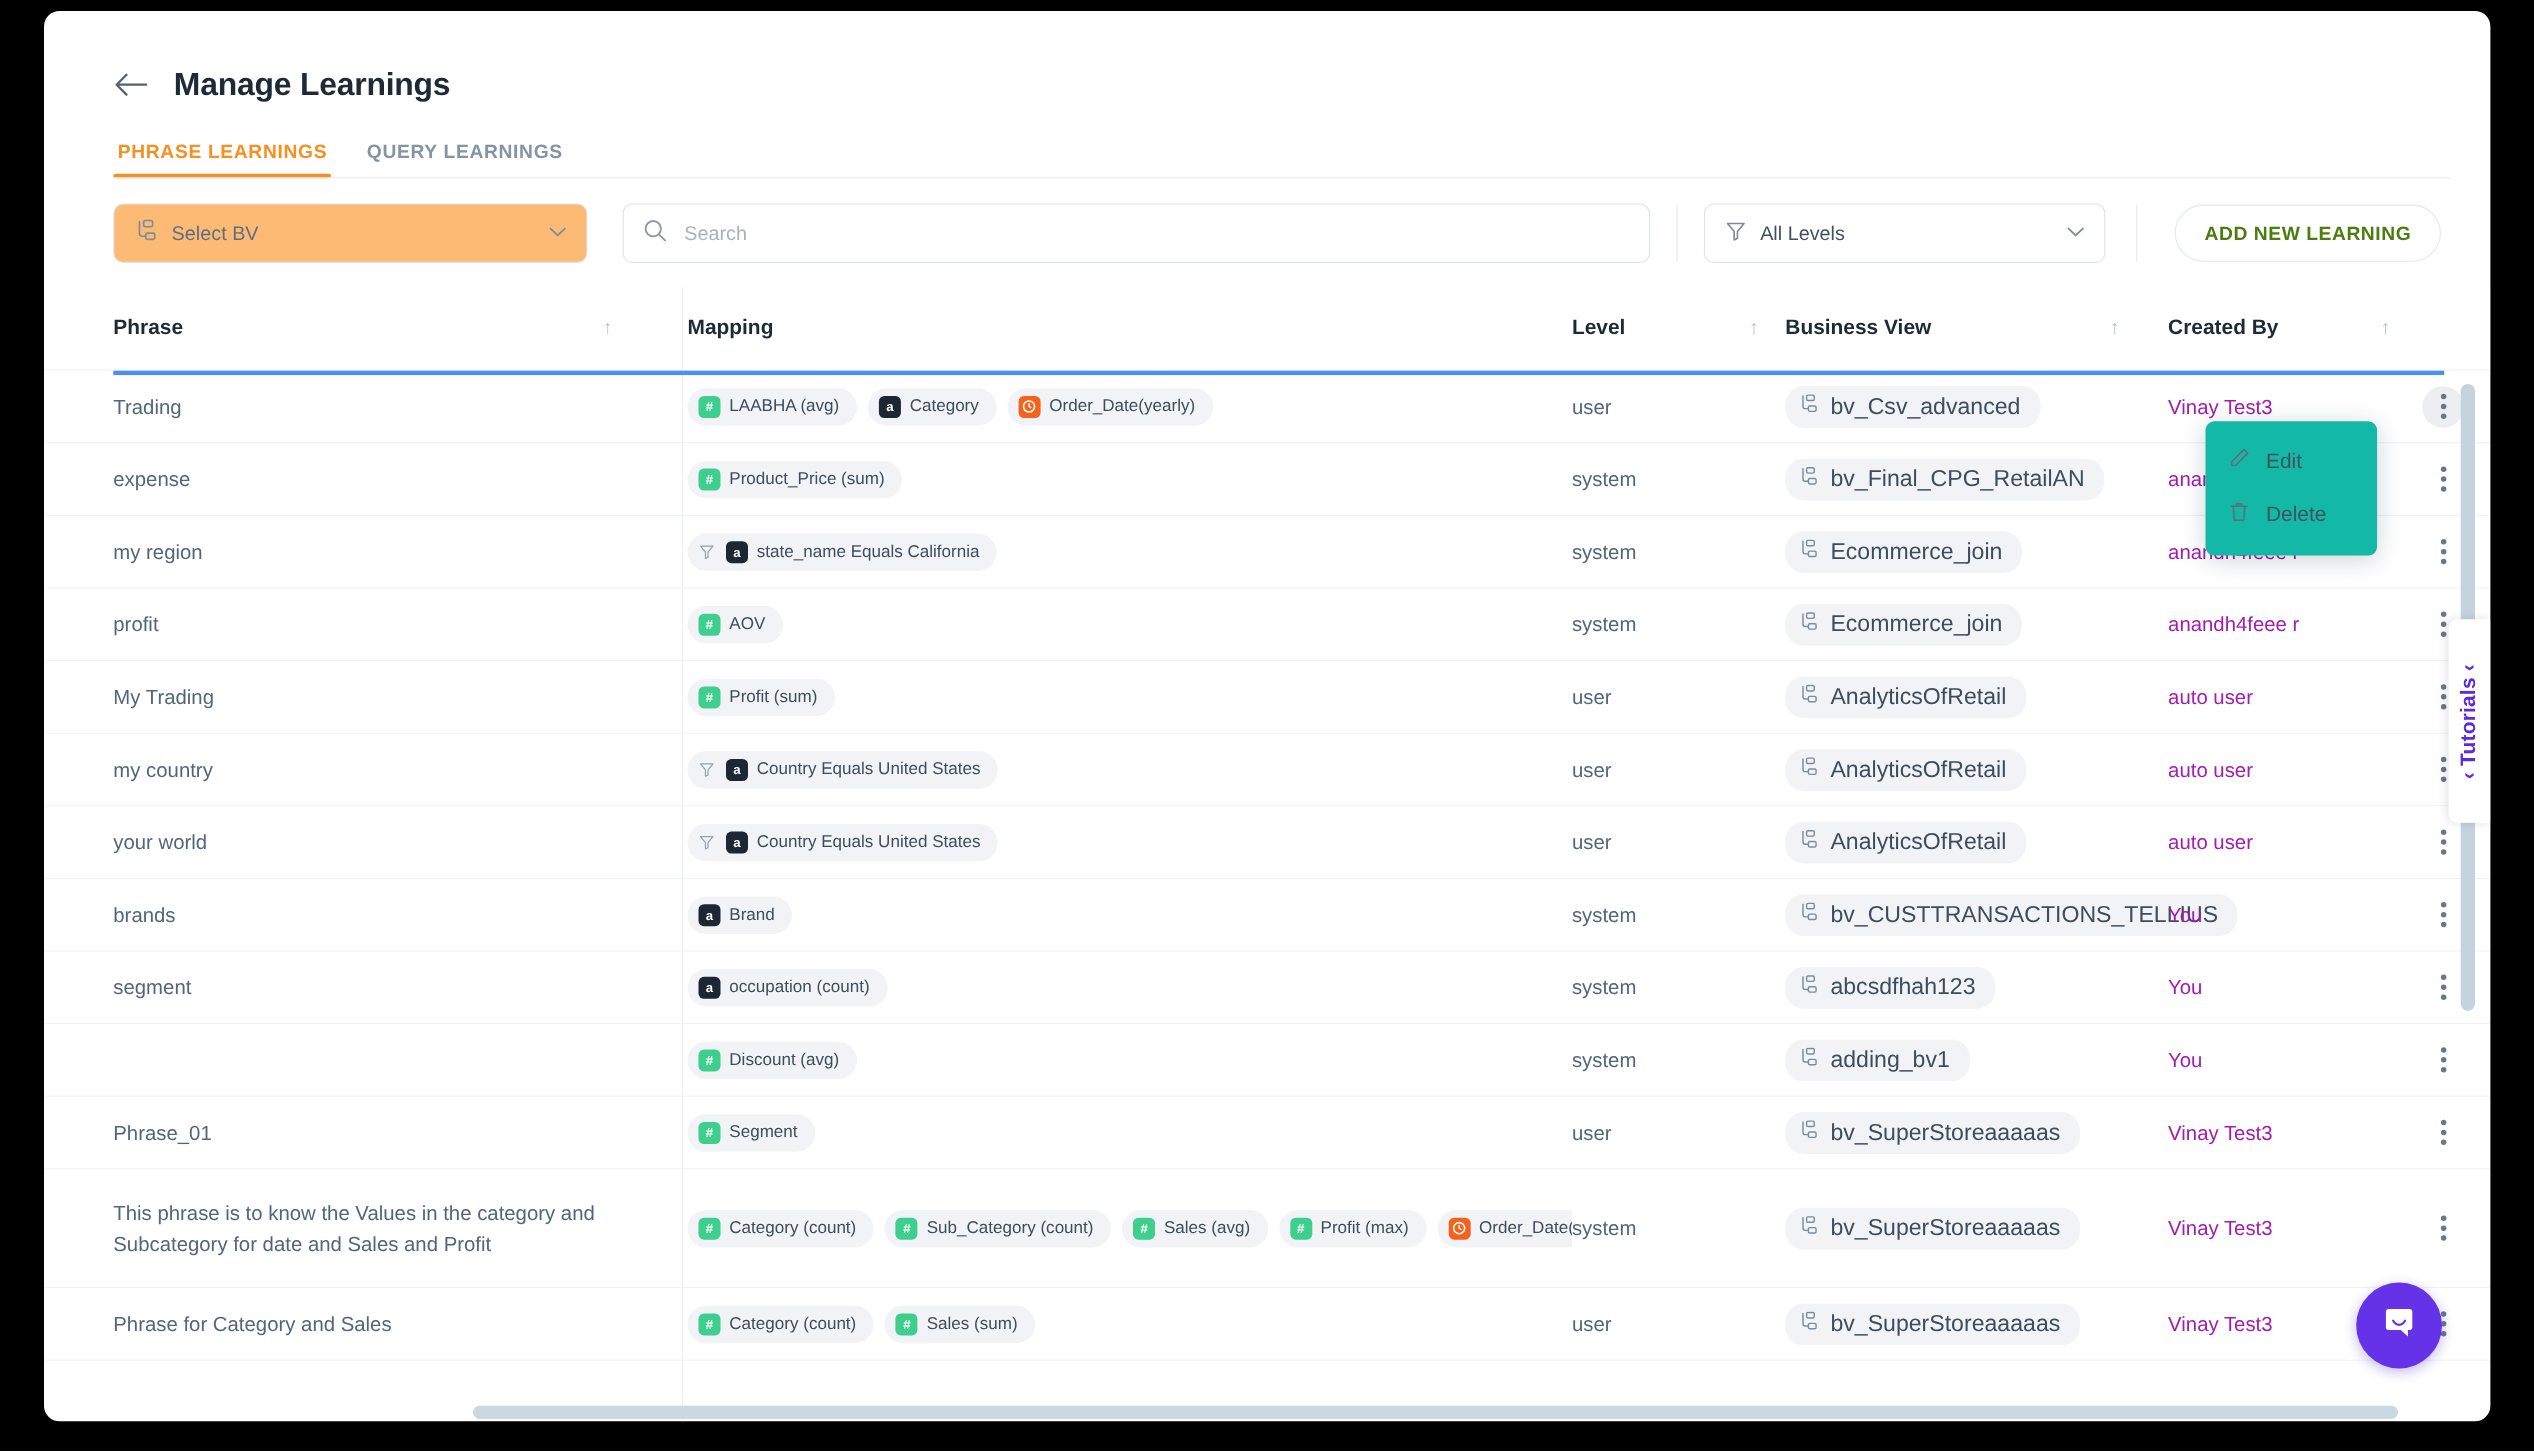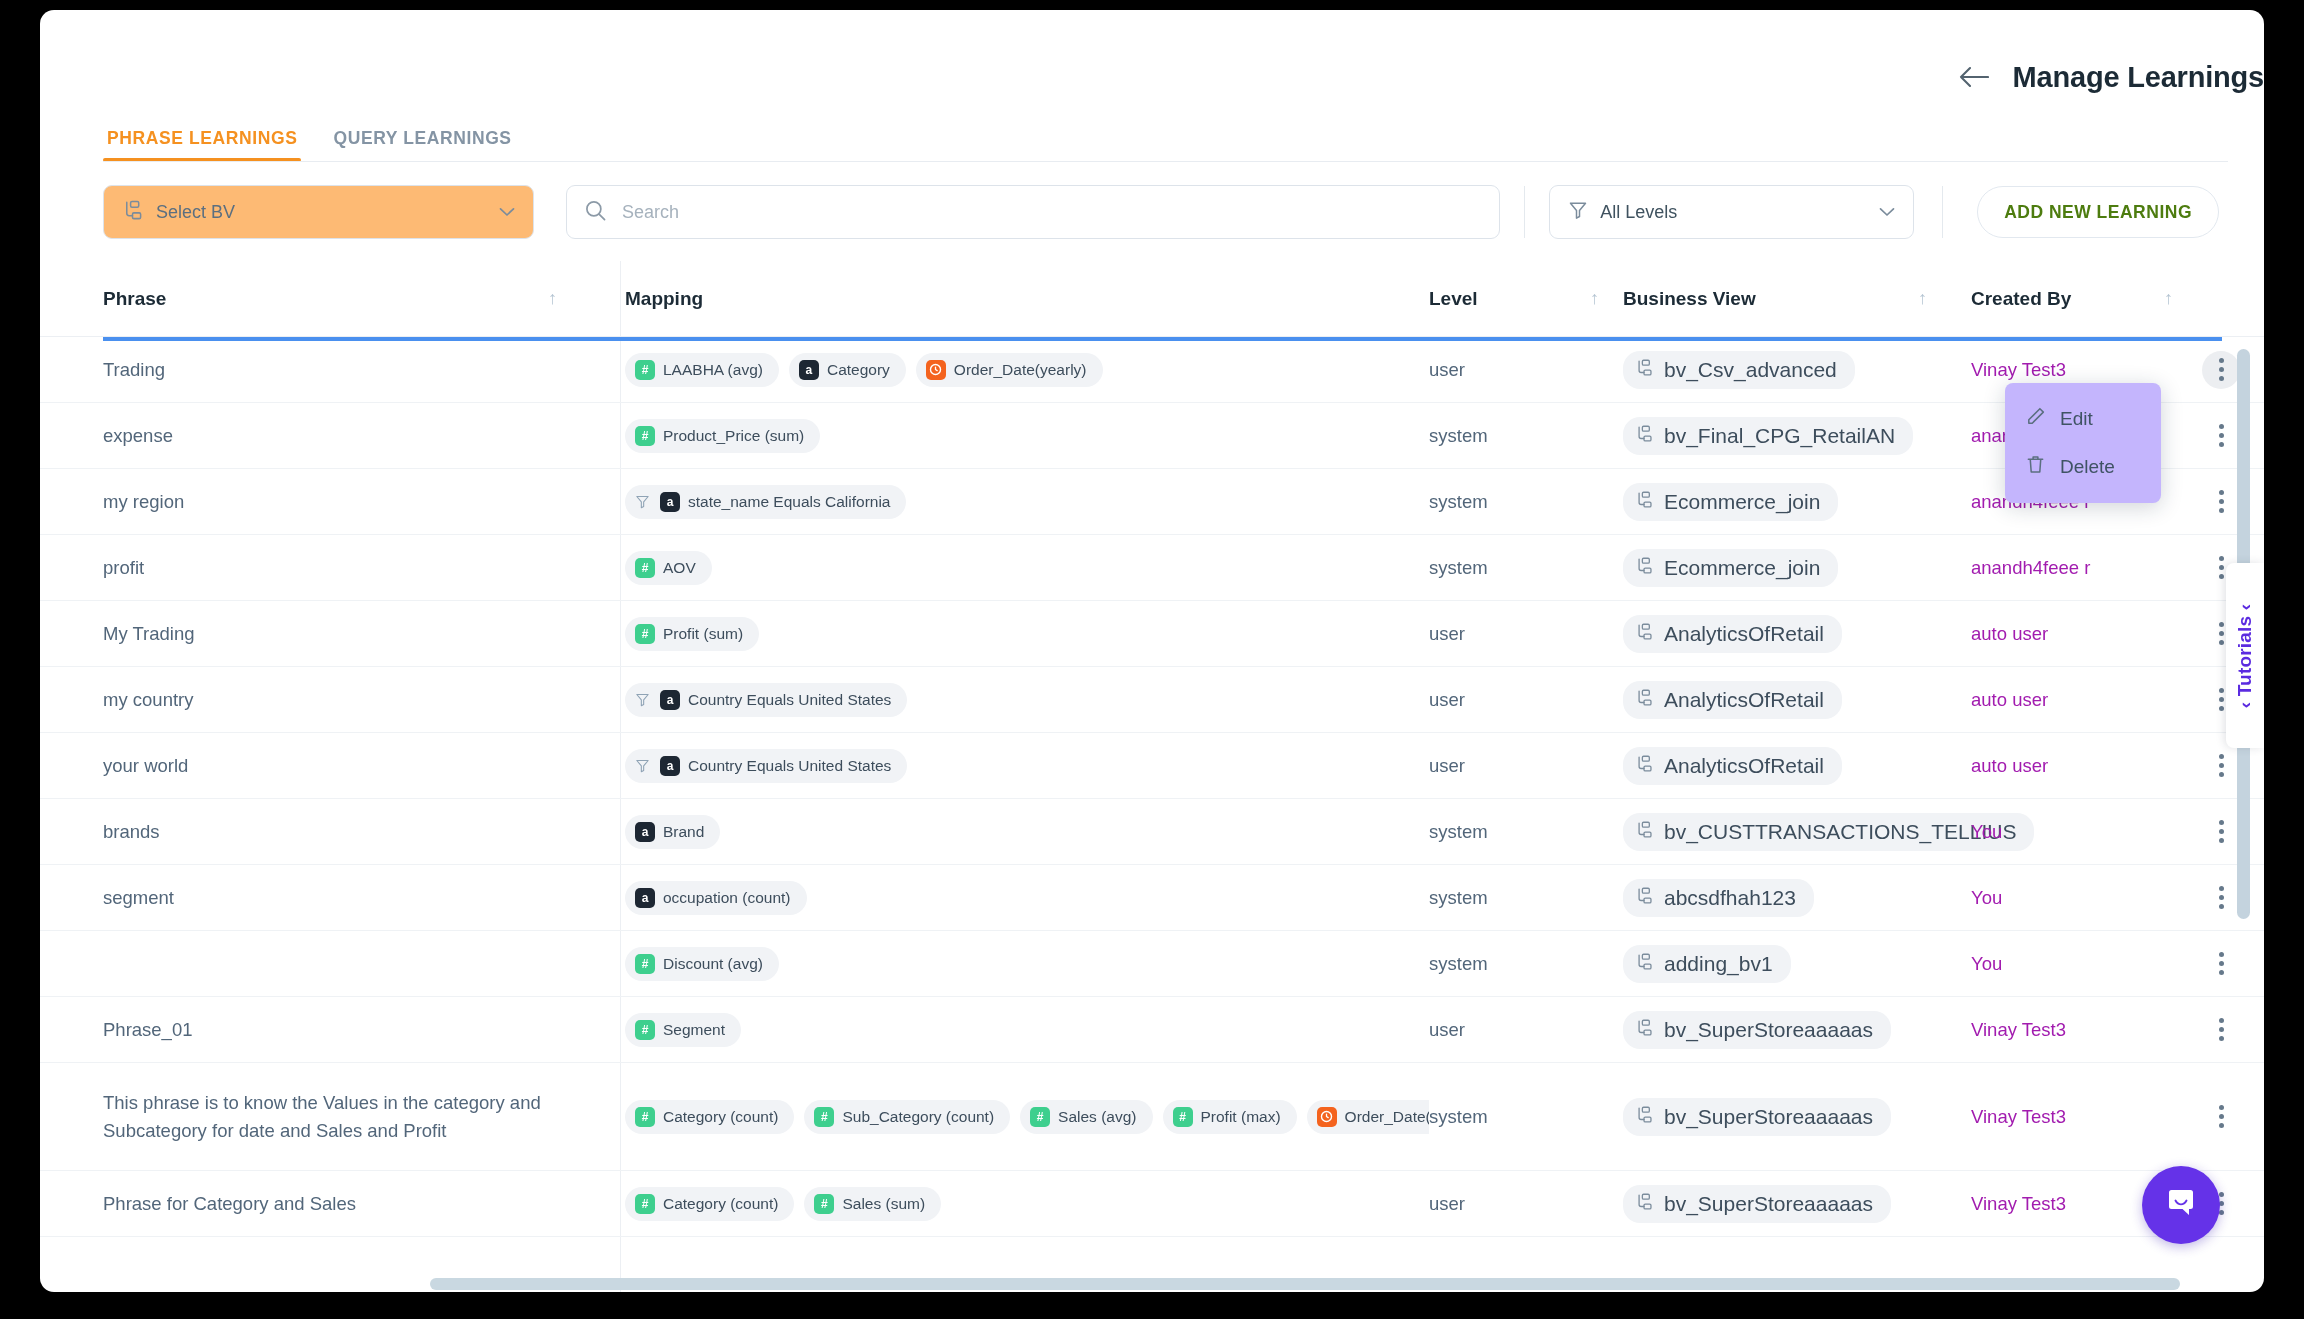--- a/index.html
+++ b/index.html
@@ -18,21 +18,20 @@
     border-radius: 14px;
     overflow: hidden;
   }
 
   
   .page-header {
     display: flex; align-items: center;
     gap: 22px;
     padding: 38px 0 0 62px;
     height: 96px;
-    justify-content: flex-end;
   }
   .back-arrow {
     width: 34px; height: 26px;
     display: flex; align-items: center; justify-content: center;
     cursor: pointer;
   }
   .back-arrow svg { display:block; }
   .page-title {
     font-size: 29px; font-weight: 700; color: #1c2b36;
     letter-spacing: -0.2px;
@@ -199,21 +198,21 @@
   .kebab-btn.active { background: #eceef1; }
   .kebab-btn i {
     width: 5px; height: 5px; border-radius: 50%; background: #66798b; display:block;
   }
 
   
   .ctx-menu {
     position: absolute;
     left: 1965px; top: 122px;
     width: 156px;
-    background: #c4b5fd;
+    background: #14b8a6;
     border-radius: 8px;
     box-shadow: 0 4px 22px rgba(22,40,60,.20);
     padding: 12px 0;
     z-index: 40;
   }
   .ctx-item {
     display: flex; align-items: center; gap: 14px;
     padding: 11px 0 11px 20px;
     font-size: 19px; color: #3f5364; cursor: pointer;
   }

